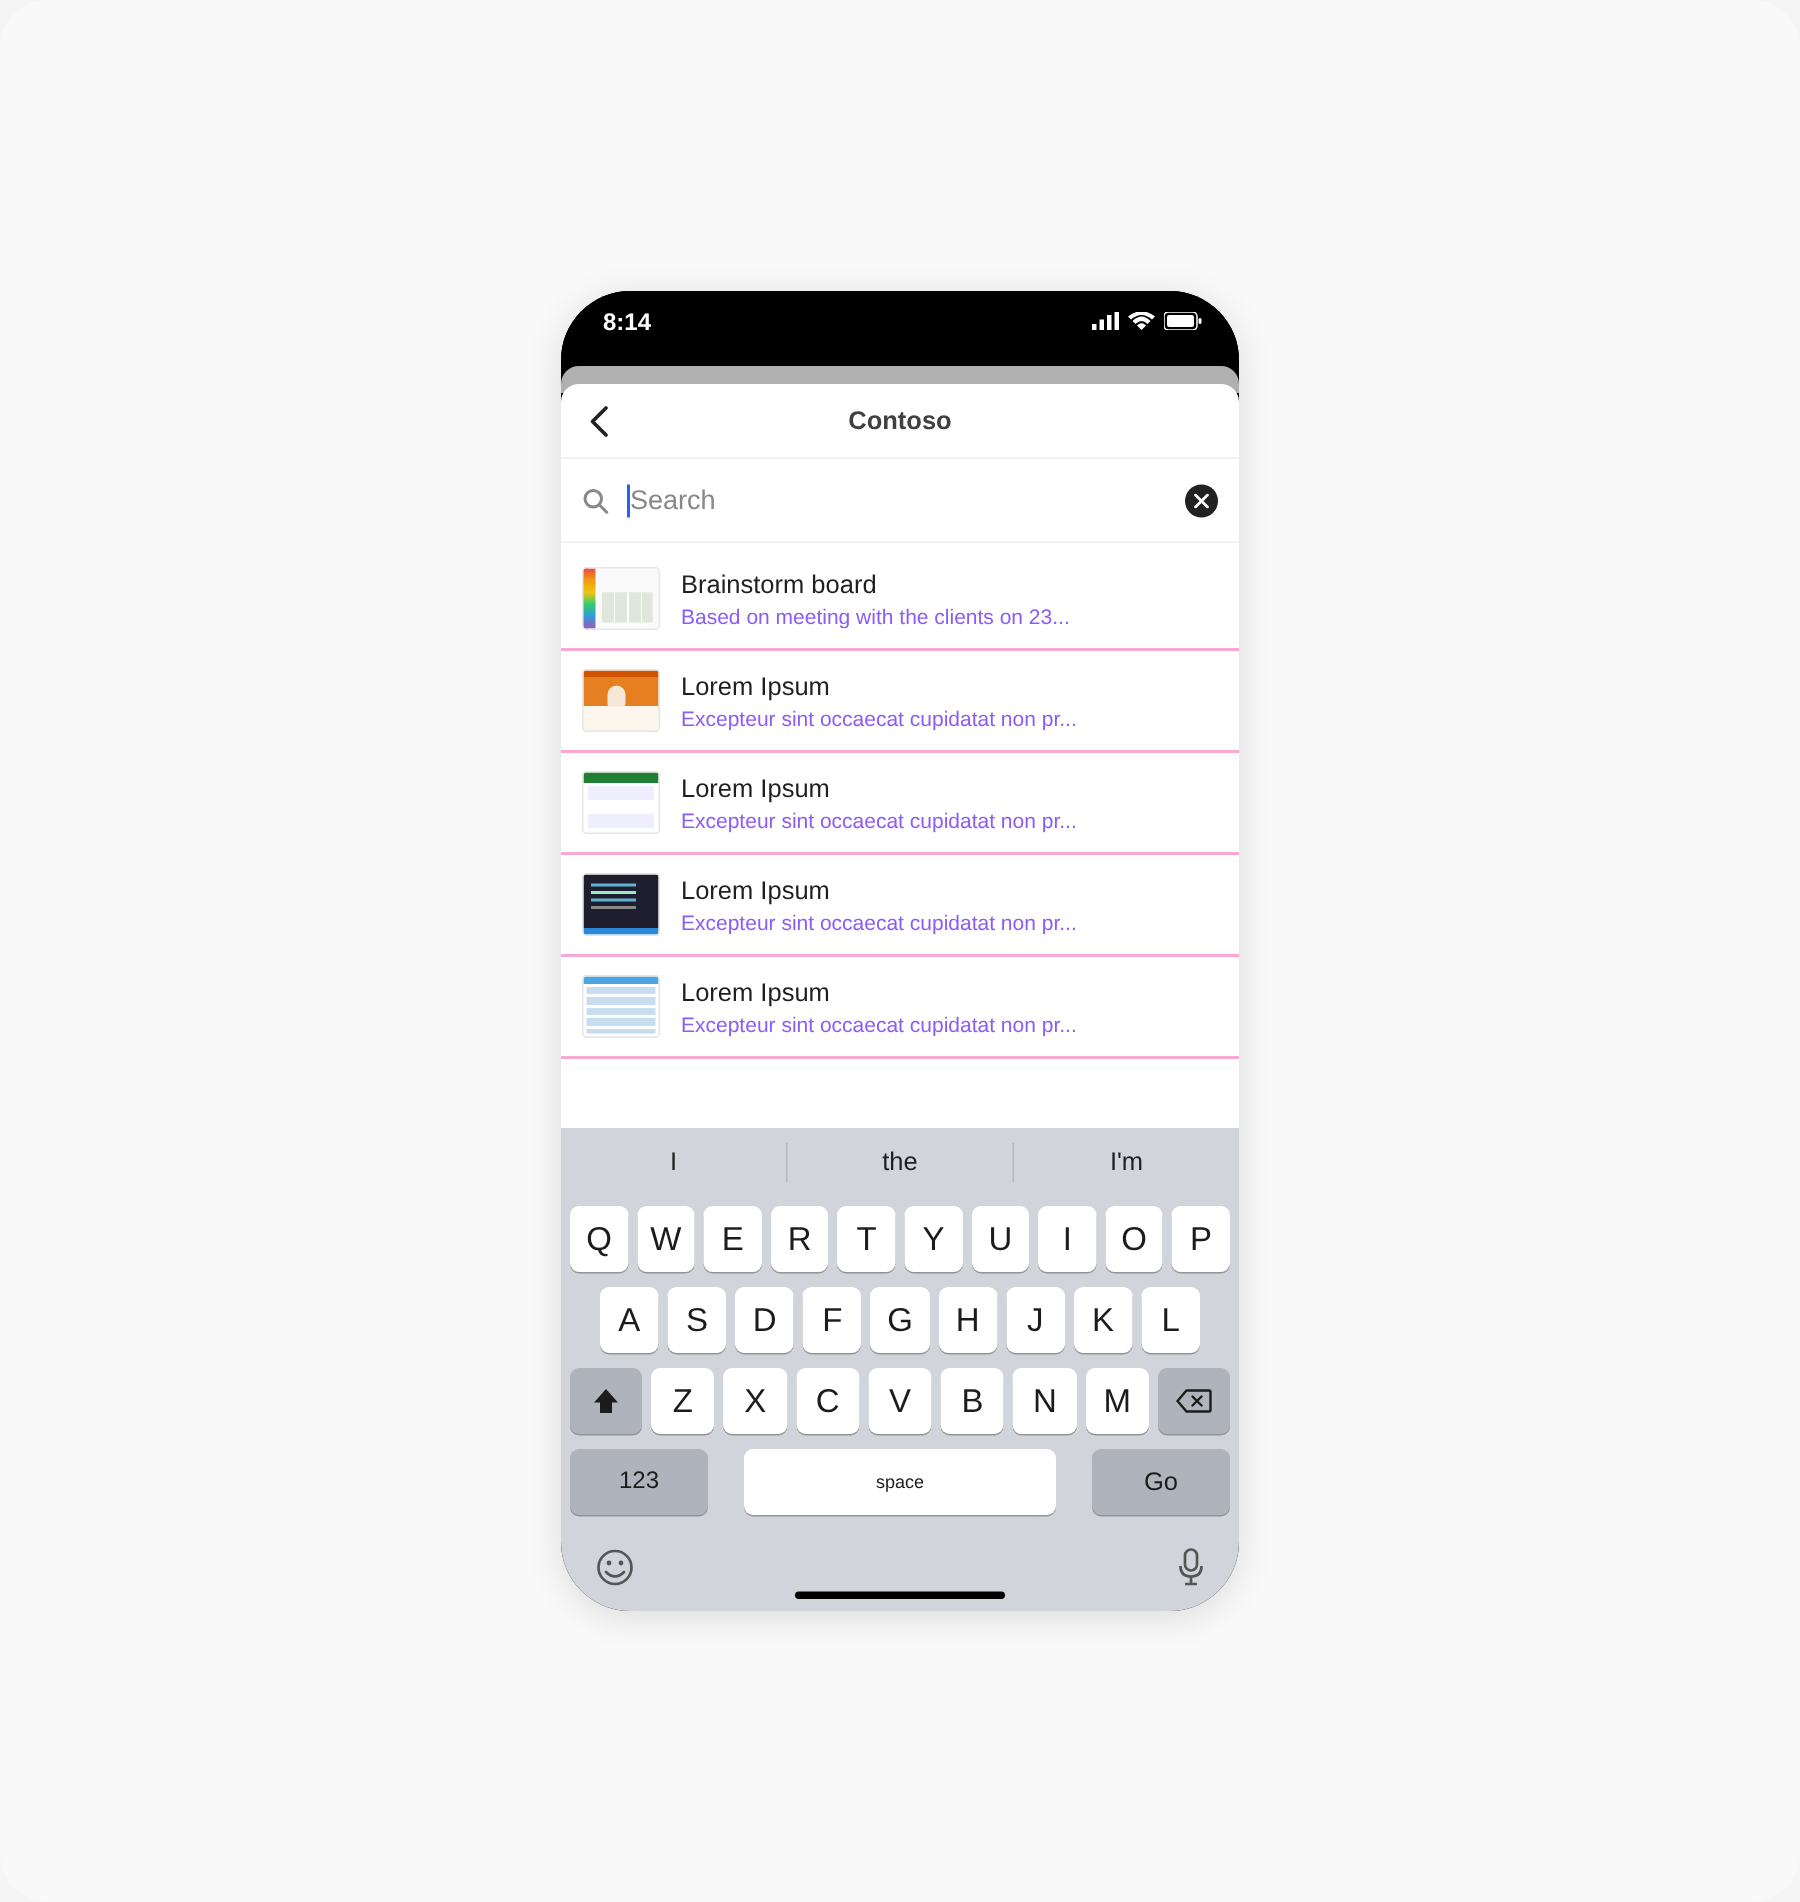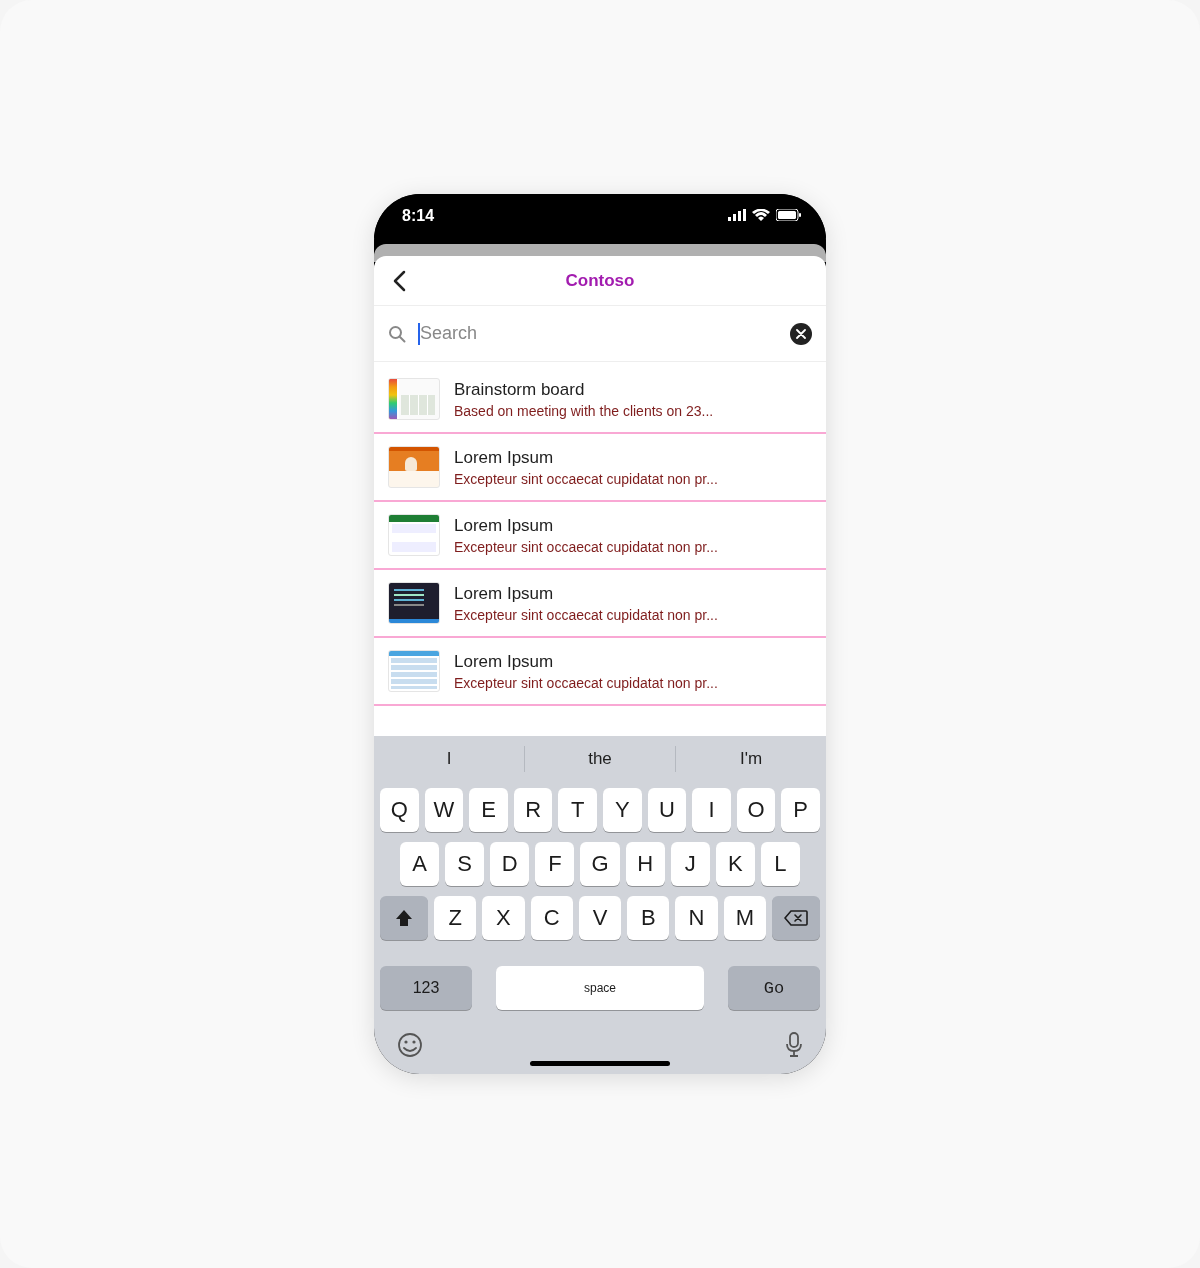--- a/index.html
+++ b/index.html
@@ -70,21 +70,21 @@
     width: 50px; height: 50px;
     display:flex; align-items:center; justify-content:center;
   }
   .nav-title {
     position: absolute;
     left: 0; right: 0;
     text-align: center;
     font-weight: 700;
     font-size: 17px;
     pointer-events: none;
-    color:#a21caf;
+    color:#404040;
   }
   .search-bar {
     height: 56px;
     display: flex;
     align-items: center;
     padding: 0 14px;
     border-bottom: 1px solid #eee;
     gap: 12px;
   }
   .search-icon { color:#888; display:flex; }
@@ -116,21 +116,21 @@
     border-radius: 3px;
     background: #ddd;
     flex-shrink: 0;
     border: 1px solid #e5e5e5;
     position: relative;
     overflow: hidden;
   }
   .result-text { flex: 1; min-width: 0; }
   .result-title { font-size: 17px; color: #1f1f1f; margin-bottom: 3px; }
   .result-subtitle {
-    font-size: 14px; color: #7f1d1d;
+    font-size: 14px; color: #8b5cf6;
     white-space: nowrap; overflow: hidden; text-overflow: ellipsis;
   }
   
   .thumb-rainbow { background: linear-gradient(90deg,#e74c3c 8%,#fff 8% 20%,#fafafa 20%); }
   .thumb-rainbow::before{content:'';position:absolute;left:0;top:0;width:8px;height:100%;background:linear-gradient(180deg,#e74c3c,#f39c12,#f1c40f,#2ecc71,#3498db,#9b59b6);}
   .thumb-rainbow::after{content:'';position:absolute;left:12px;right:4px;top:16px;bottom:4px;background:repeating-linear-gradient(90deg,#dfe6dc,#dfe6dc 8px,#fff 8px,#fff 9px),repeating-linear-gradient(180deg,#dfe6dc,#dfe6dc 6px,#fff 6px,#fff 7px);}
   .thumb-orange { background: linear-gradient(180deg,#d35400 10%,#e67e22 10% 60%,#fdf6ec 60%); }
   .thumb-orange::after{content:'';position:absolute;left:16px;top:10px;width:12px;height:14px;background:#f6e8d6;border-radius:6px 6px 2px 2px;}
   .thumb-excel { background:#fff; }
   .thumb-excel::before { content:'';position:absolute;top:0;left:0;right:0;height:7px;background:#1e7e34;}
@@ -158,24 +158,24 @@
     background: #fff; border-radius: 6px;
     box-shadow: 0 1px 0 rgba(0,0,0,0.3);
     font-size: 22px; font-weight: 400;
     display: flex; align-items: center; justify-content: center;
     height: 44px; flex: 1;
     color:#1c1c1c;
   }
   .key-row.r2 { padding: 0 20px; }
   .key-special { background: #aeb3bc; }
   .key-shift, .key-del { flex: 0 0 48px; }
-  .bottom-row { gap: 24px; padding-bottom: 4px; margin-top: 16px;}
+  .bottom-row { gap: 24px; padding-bottom: 4px;}
   .key-123 { flex: 0 0 92px; font-size: 16px; }
   .key-space { flex: 1; font-size: 12px; }
-  .key-go { flex: 0 0 92px; font-size: 17px; font-family: Liberation Mono, monospace; }
+  .key-go { flex: 0 0 92px; font-size: 17px; }
   .kb-footer {
     height: 54px; display:flex; justify-content:space-between; align-items:center;
     padding: 0 22px;
   }
   .home-indicator {
     position: absolute; bottom: 8px; left: 50%; transform: translateX(-50%);
     width: 140px; height: 5px; background: #000; border-radius: 3px;
   }
   .caret {
     display:inline-block; width:2px; height:22px; background:#2563eb; vertical-align:middle;

